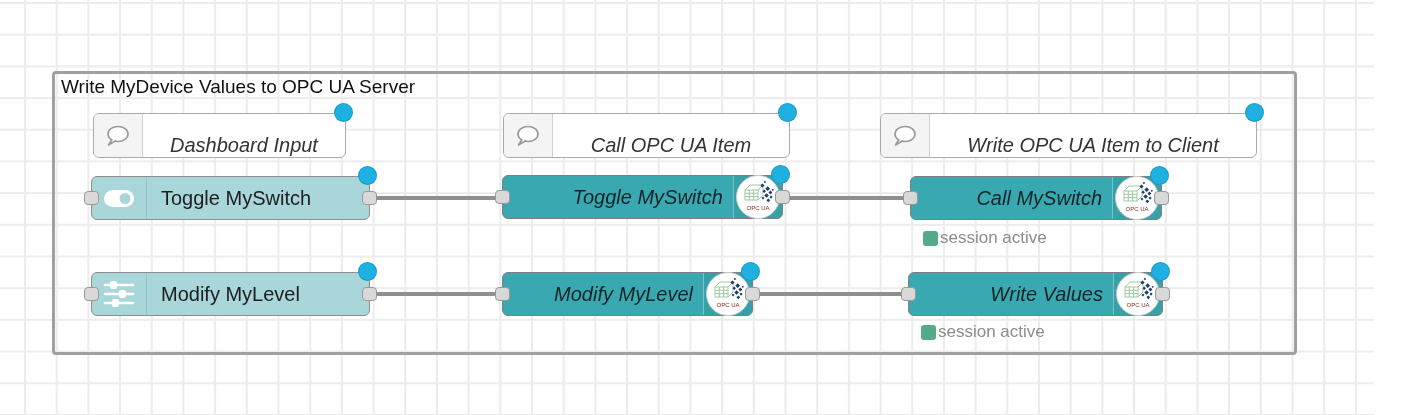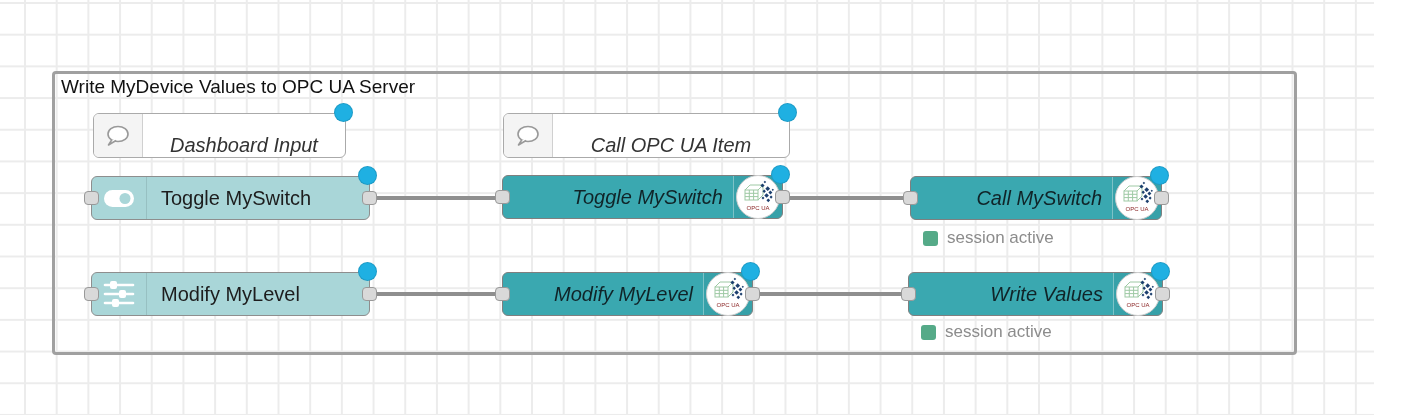--- a/index.html
+++ b/index.html
@@ -121,21 +121,21 @@
   }
   .status{
     position:absolute;z-index:2;
     display:flex;align-items:center;
   }
   .status .status-dot{
     width:15px;height:15px;border-radius:3px;
     background:#55aa88;
   }
   .status .status-text{
-    margin-left:9px;
+    margin-left:2px;
     font-size:17px;color:#8c8c8c;white-space:nowrap;
   }
 </style>
 </head>
 <body>
 
 <div id="canvas">
 
   <div class="group-box"></div>
   <div class="group-label">Write MyDevice Values to OPC UA Server</div>
@@ -160,20 +160,30 @@
     <div class="icon-section">
       <svg width="26" height="24" viewBox="0 0 26 24">
           <ellipse cx="13" cy="10" rx="10" ry="7.5" fill="#fff" stroke="#999" stroke-width="1.6"></ellipse>
           <path d="M7 15.5 L3.5 21 L11 16.5" fill="#fff" stroke="#999" stroke-width="1.6" stroke-linejoin="round"></path>
         </svg>
     </div>
     <div class="label">Call OPC UA Item</div>
     <div class="changed-dot"></div>
   </div>
 
+  <div class="nodebox comment" style="left:880px;top:113px;width:377px;">
+    <div class="icon-section">
+      <svg width="26" height="24" viewBox="0 0 26 24">
+          <ellipse cx="13" cy="10" rx="10" ry="7.5" fill="#fff" stroke="#999" stroke-width="1.6"></ellipse>
+          <path d="M7 15.5 L3.5 21 L11 16.5" fill="#fff" stroke="#999" stroke-width="1.6" stroke-linejoin="round"></path>
+        </svg>
+    </div>
+    <div class="label">Write OPC UA Item to Client</div>
+    <div class="changed-dot"></div>
+  </div>
 
   <div class="nodebox node-light" style="left:91px;top:176px;width:279px;">
     <div class="icon-section">
       <svg width="32" height="19" viewBox="0 0 32 19">
           <rect x="1" y="1" width="30" height="17" rx="8.5" fill="#fff"></rect>
           <circle cx="22" cy="9.5" r="5.5" fill="#a9d6d8"></circle>
         </svg>
     </div>
     <div class="label">Toggle MySwitch</div>
     <div class="port in"></div>

